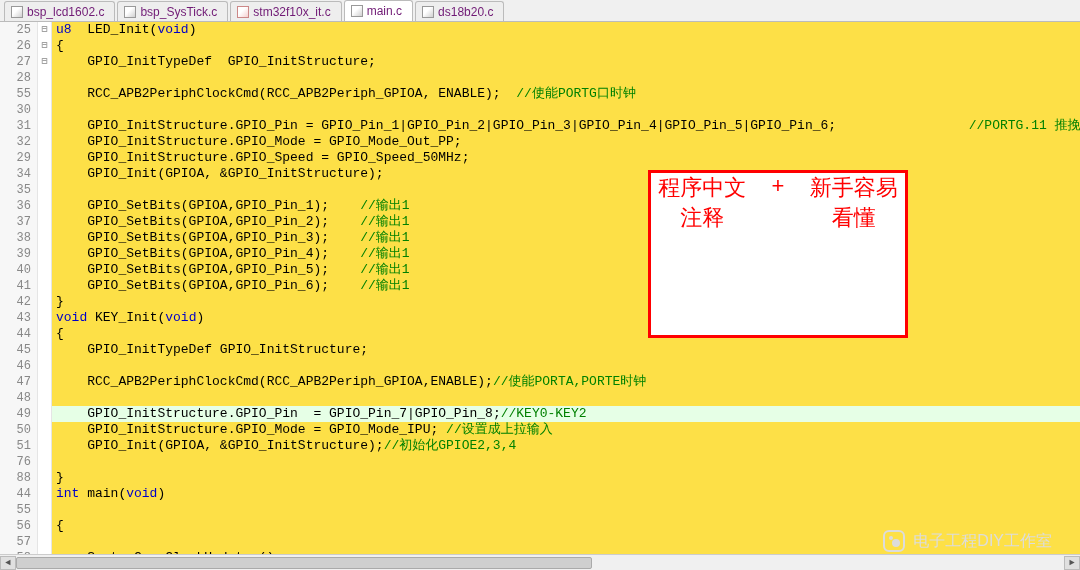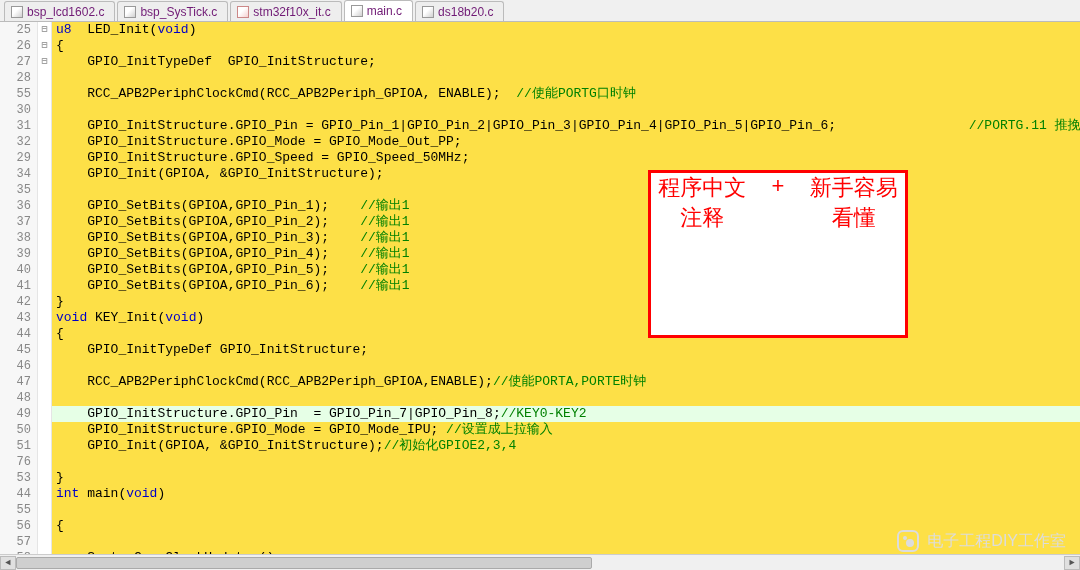--- a/index.html
+++ b/index.html
@@ -102,21 +102,21 @@
     gap: 18px;
     font-family: "Microsoft YaHei", sans-serif;
     top: 170px;
     left: 648px;
     width: 260px;
     height: 168px;
   }
   .watermark {
     position: absolute;
     bottom: 18px;
-    right: 14px;
+    right: 28px;
     color: #dcdcdc;
     font-family: "Microsoft YaHei", sans-serif;
     font-size: 16px;
     display: flex;
     align-items: center;
     gap: 8px;
     z-index: 5;
   }
   .wm-icon {
     width: 22px; height: 22px;
@@ -203,21 +203,21 @@
       <div>43</div>
       <div>44</div>
       <div>45</div>
       <div>46</div>
       <div>47</div>
       <div>48</div>
       <div>49</div>
       <div>50</div>
       <div>51</div>
       <div>76</div>
-      <div>53</div>
+      <div>88</div>
       <div>44</div>
       <div>55</div>
       <div>56</div>
       <div>57</div>
       <div>58</div>
     </div>
   <div class="fold-col" id="fold">
       <div></div>
       <div>⊟</div>
       <div></div>

